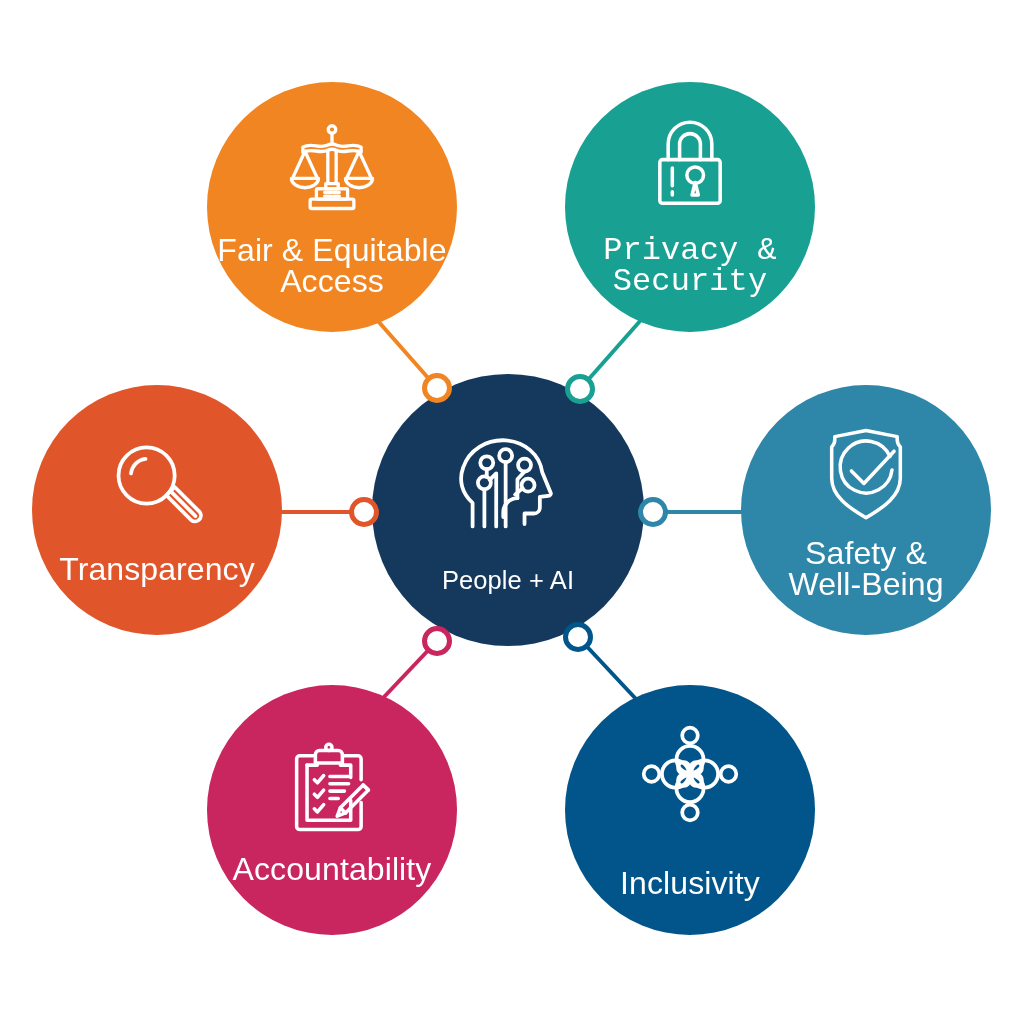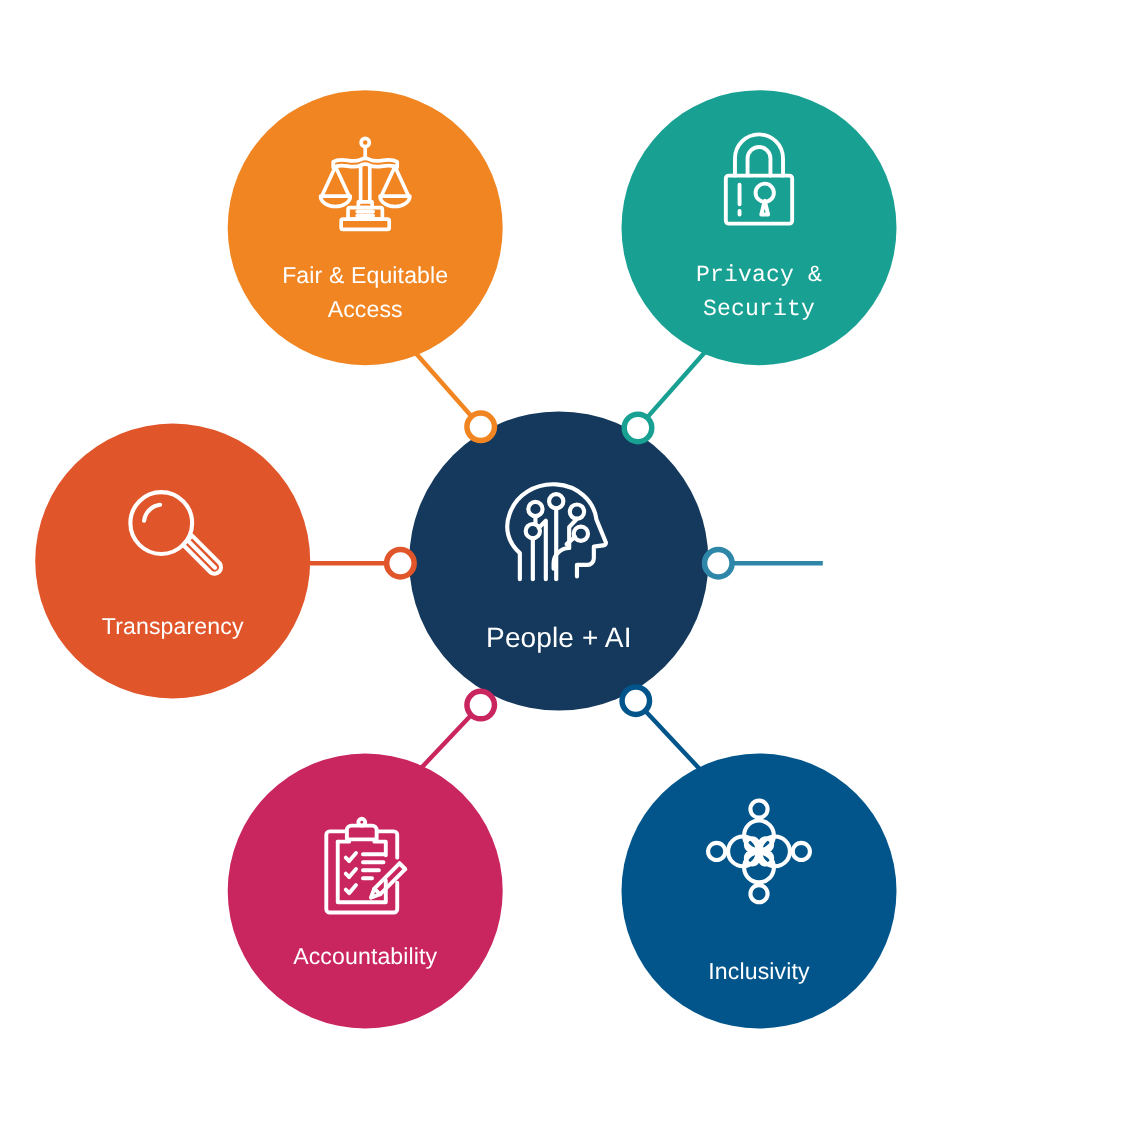--- a/index.html
+++ b/index.html
@@ -52,21 +52,21 @@
   
   .satellite {
     width: 250px;
     height: 250px;
   }
   .satellite .icon-wrap svg {
     width: 104px;
     height: 104px;
   }
   .satellite .node-label {
-    font-size: 21px;
+    font-size: 32px;
     line-height: 31px;
     margin-top: 14px;
   }
   
   #node-center {
     width: 272px;
     height: 272px;
   }
   #node-center .icon-wrap svg {
     width: 118px;
@@ -140,20 +140,31 @@
         <circle cx="55" cy="56" r="8"></circle>
         <path d="M55 63 l -3 12 h 6 Z"></path>
         <path d="M33 49 V 66"></path>
         <path d="M33 72 V 75"></path>
       </svg>
     </span>
     <div class="node-label">Privacy &amp;
 Security</div>
   </div>
 
+  <div class="node satellite" id="node-safety" style="background: rgb(46, 134, 168); width: 250px; height: 250px; left: 741px; top: 385px;">
+    <span class="icon-wrap">
+      <svg viewBox="0 0 100 100" fill="none" stroke="#ffffff" stroke-width="3.4" stroke-linecap="round" stroke-linejoin="round">
+        <path d="M50 10 L 80 16 v 3 a 10 10 0 0 0 3 7 v 30 c 0 17 -16 28 -33 38 c -17 -10 -33 -21 -33 -38 V 26 a 10 10 0 0 0 3 -7 v -3 Z"></path>
+        <path d="M73 35 a 25 25 0 1 0 2 13"></path>
+        <path d="M36 49 L 48 61 L 77 30"></path>
+      </svg>
+    </span>
+    <div class="node-label">Safety &amp;
+Well-Being</div>
+  </div>
 
   <div class="node satellite" id="node-inclusivity" style="background: rgb(1, 85, 139); width: 250px; height: 250px; left: 565px; top: 685px;">
     <span class="icon-wrap">
       <svg viewBox="0 0 100 100" fill="none" stroke="#ffffff" stroke-width="3.6" stroke-linecap="round" stroke-linejoin="round">
         <circle cx="50" cy="13" r="7.5"></circle>
         <circle cx="50" cy="87" r="7.5"></circle>
         <circle cx="13" cy="50" r="7.5"></circle>
         <circle cx="87" cy="50" r="7.5"></circle>
         <circle cx="50" cy="36" r="13"></circle>
         <circle cx="50" cy="64" r="13"></circle>

